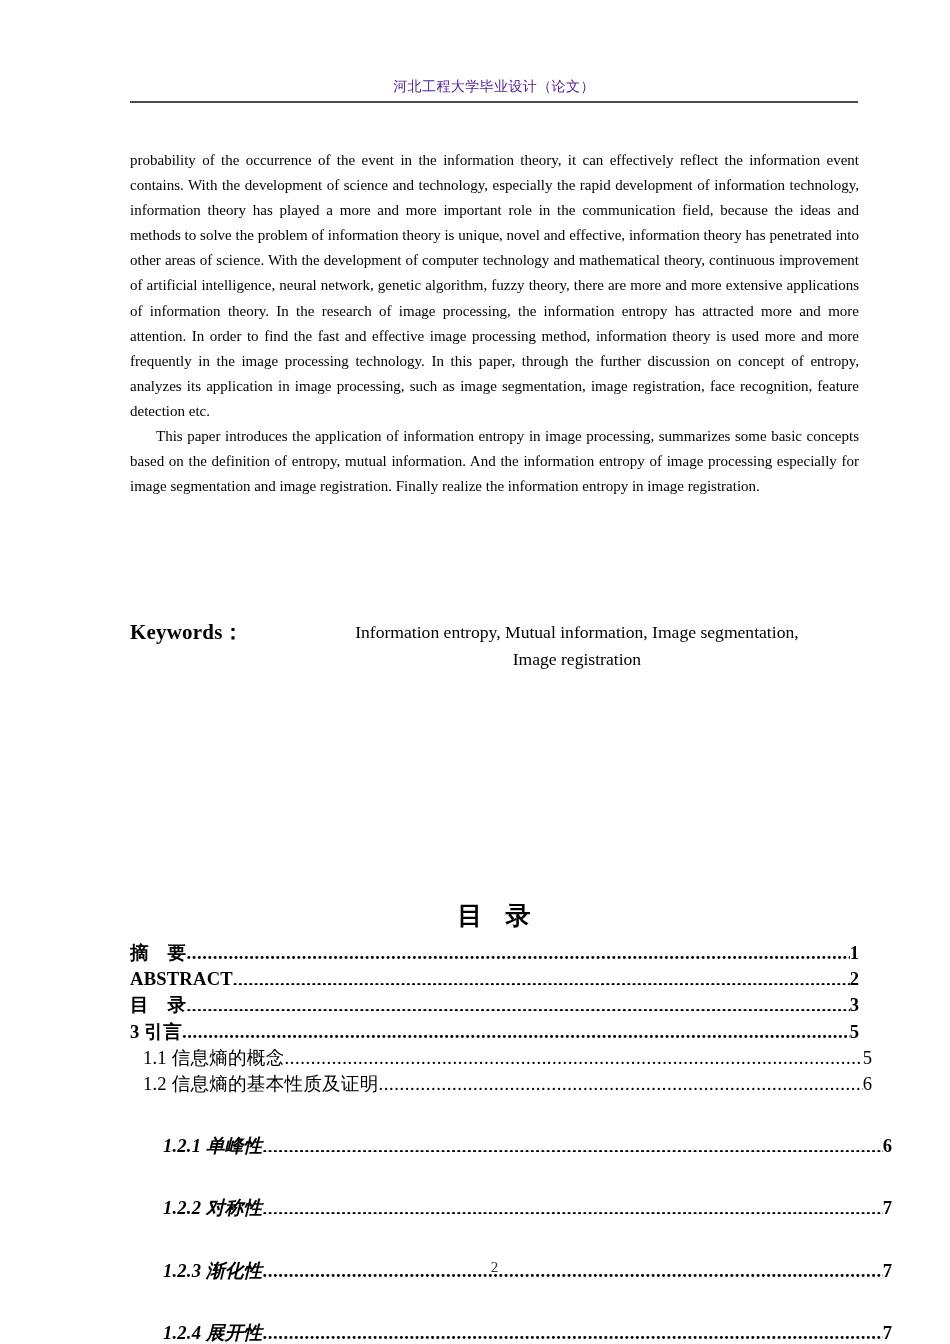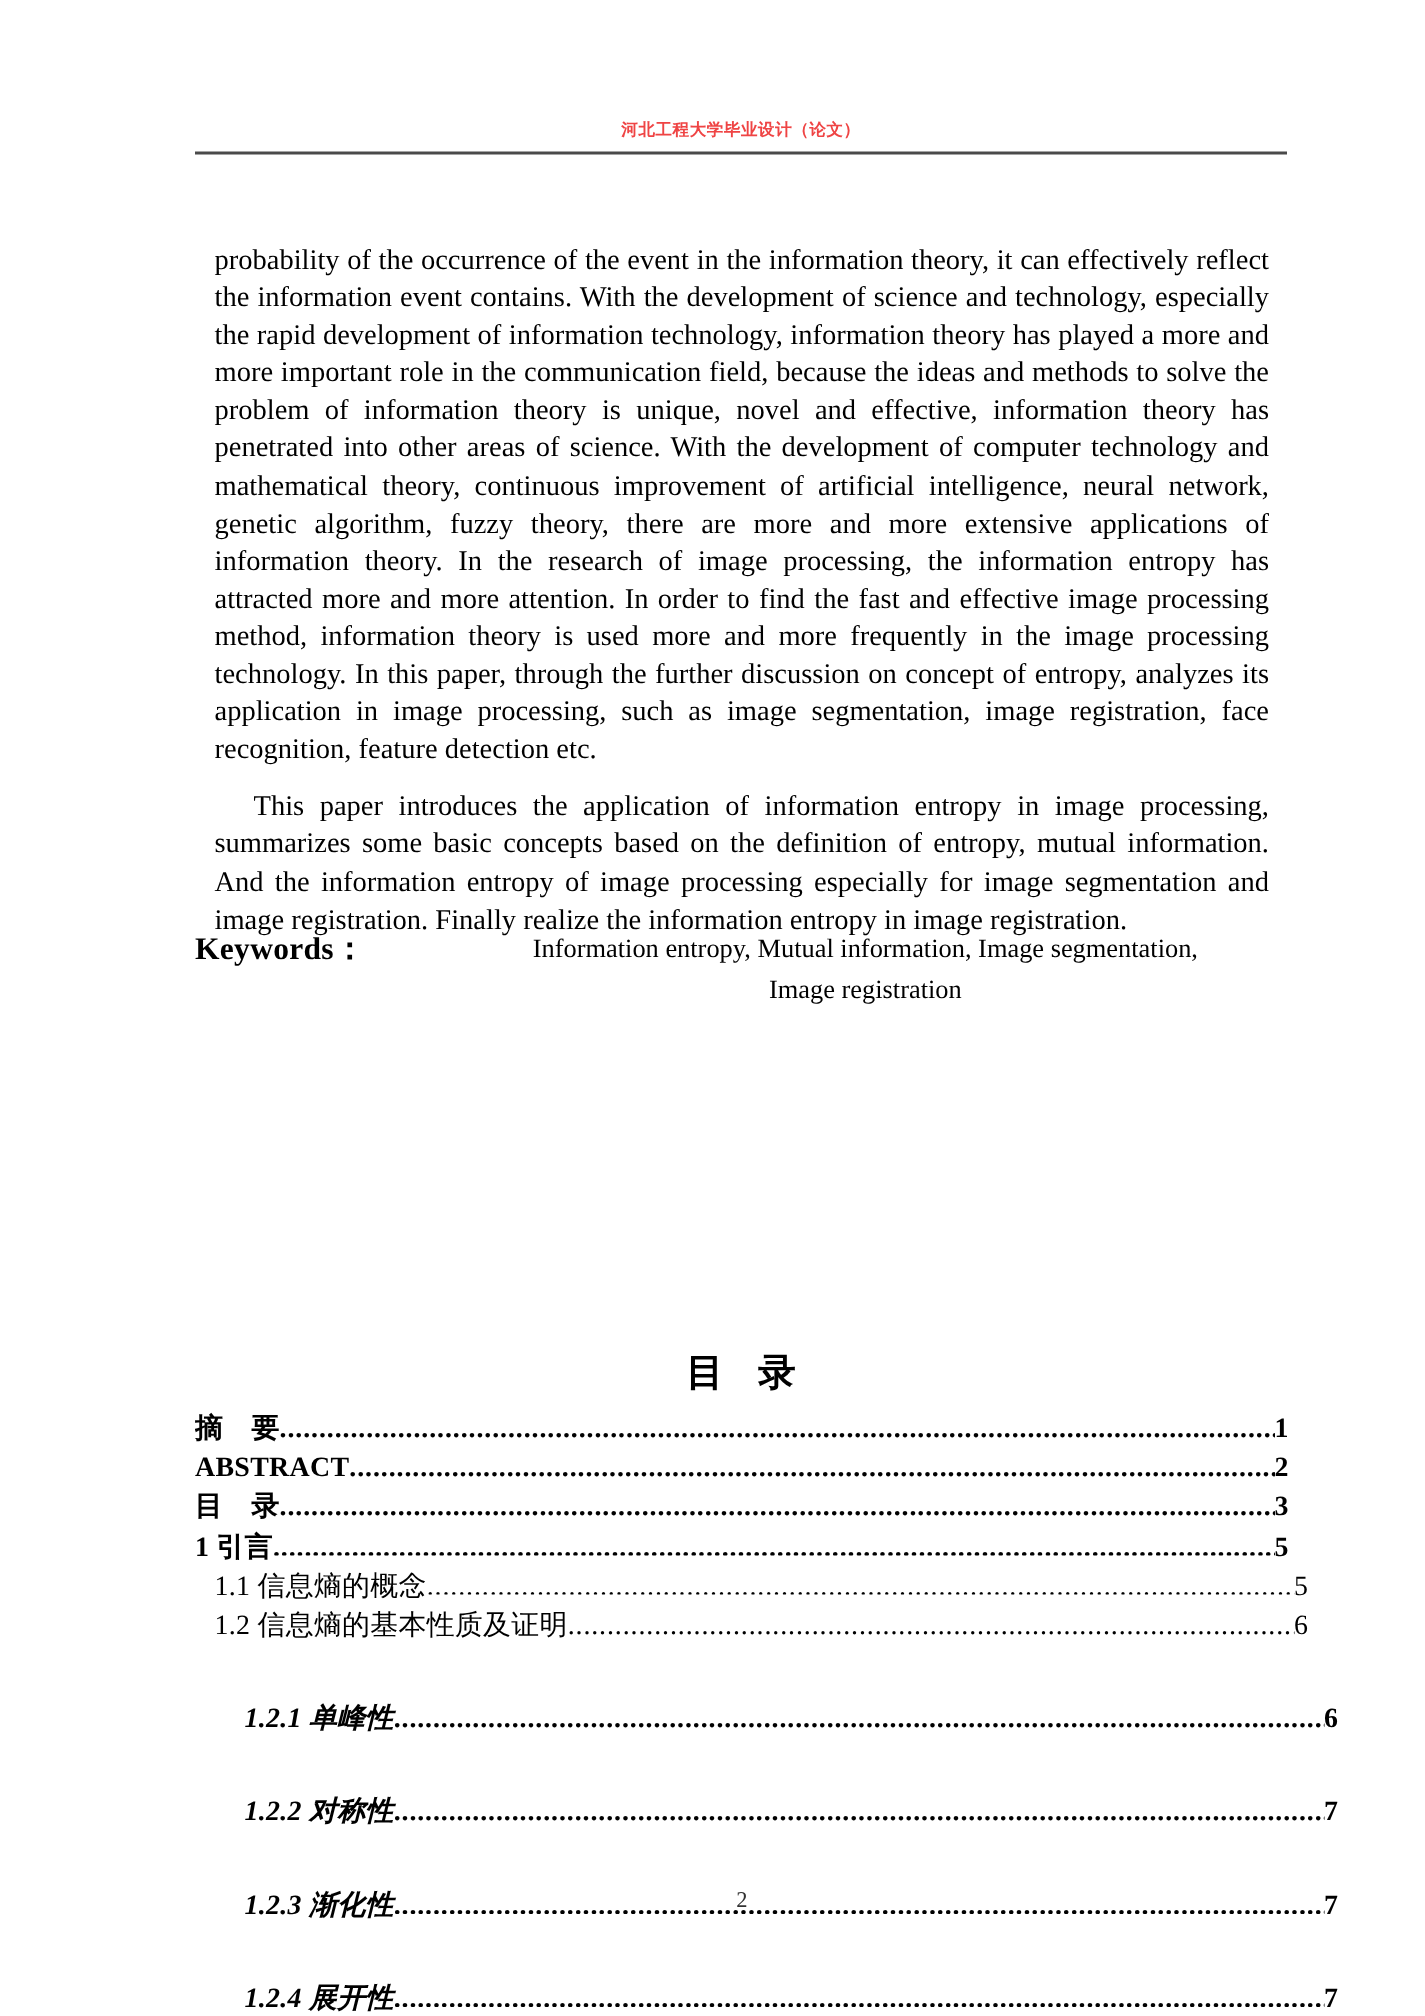--- a/index.html
+++ b/index.html
@@ -25,46 +25,45 @@
 
   
   .header {
     position: absolute;
     left: 130px;
     top: 78px;
     width: 728px;
     text-align: center;
   }
   .header-text {
-    font-size: 11px;
+    font-size: 14px;
     line-height: 18px;
     letter-spacing: 0.4px;
-    color: #ef4444;
+    color: #4c1d95;
     display: block;
-    font-weight: bold;
   }
   .header-rule {
     position: absolute;
     left: 130px;
     top: 101px;
     width: 728px;
     height: 2px;
     background: #4a4a4a;
   }
 
   
   .body-block {
     position: absolute;
     left: 130px;
     top: 148px;
     width: 729px;
   }
   p.para {
-    margin: 13px;
-    font-size: 19px;
+    margin: 0;
+    font-size: 15px;
     line-height: 25.1px;
     text-align: justify;
     text-justify: inter-word;
     -webkit-hyphens: none;
     hyphens: none;
     color: #000;
   }
   p.para.indent {
     text-indent: 26px;
   }
@@ -219,21 +218,21 @@
         <span class="label">ABSTRACT</span>
         <span class="leader"></span>
         <span class="pageno">2</span>
       </div>
       <div class="toc-row lvl1">
         <span class="label">目　录</span>
         <span class="leader"></span>
         <span class="pageno">3</span>
       </div>
       <div class="toc-row lvl1">
-        <span class="label">1 引言</span>
+        <span class="label">3 引言</span>
         <span class="leader"></span>
         <span class="pageno">5</span>
       </div>
       <div class="toc-row lvl2">
         <span class="label">1.1 信息熵的概念</span>
         <span class="leader"></span>
         <span class="pageno">5</span>
       </div>
       <div class="toc-row lvl2">
         <span class="label">1.2 信息熵的基本性质及证明</span>

